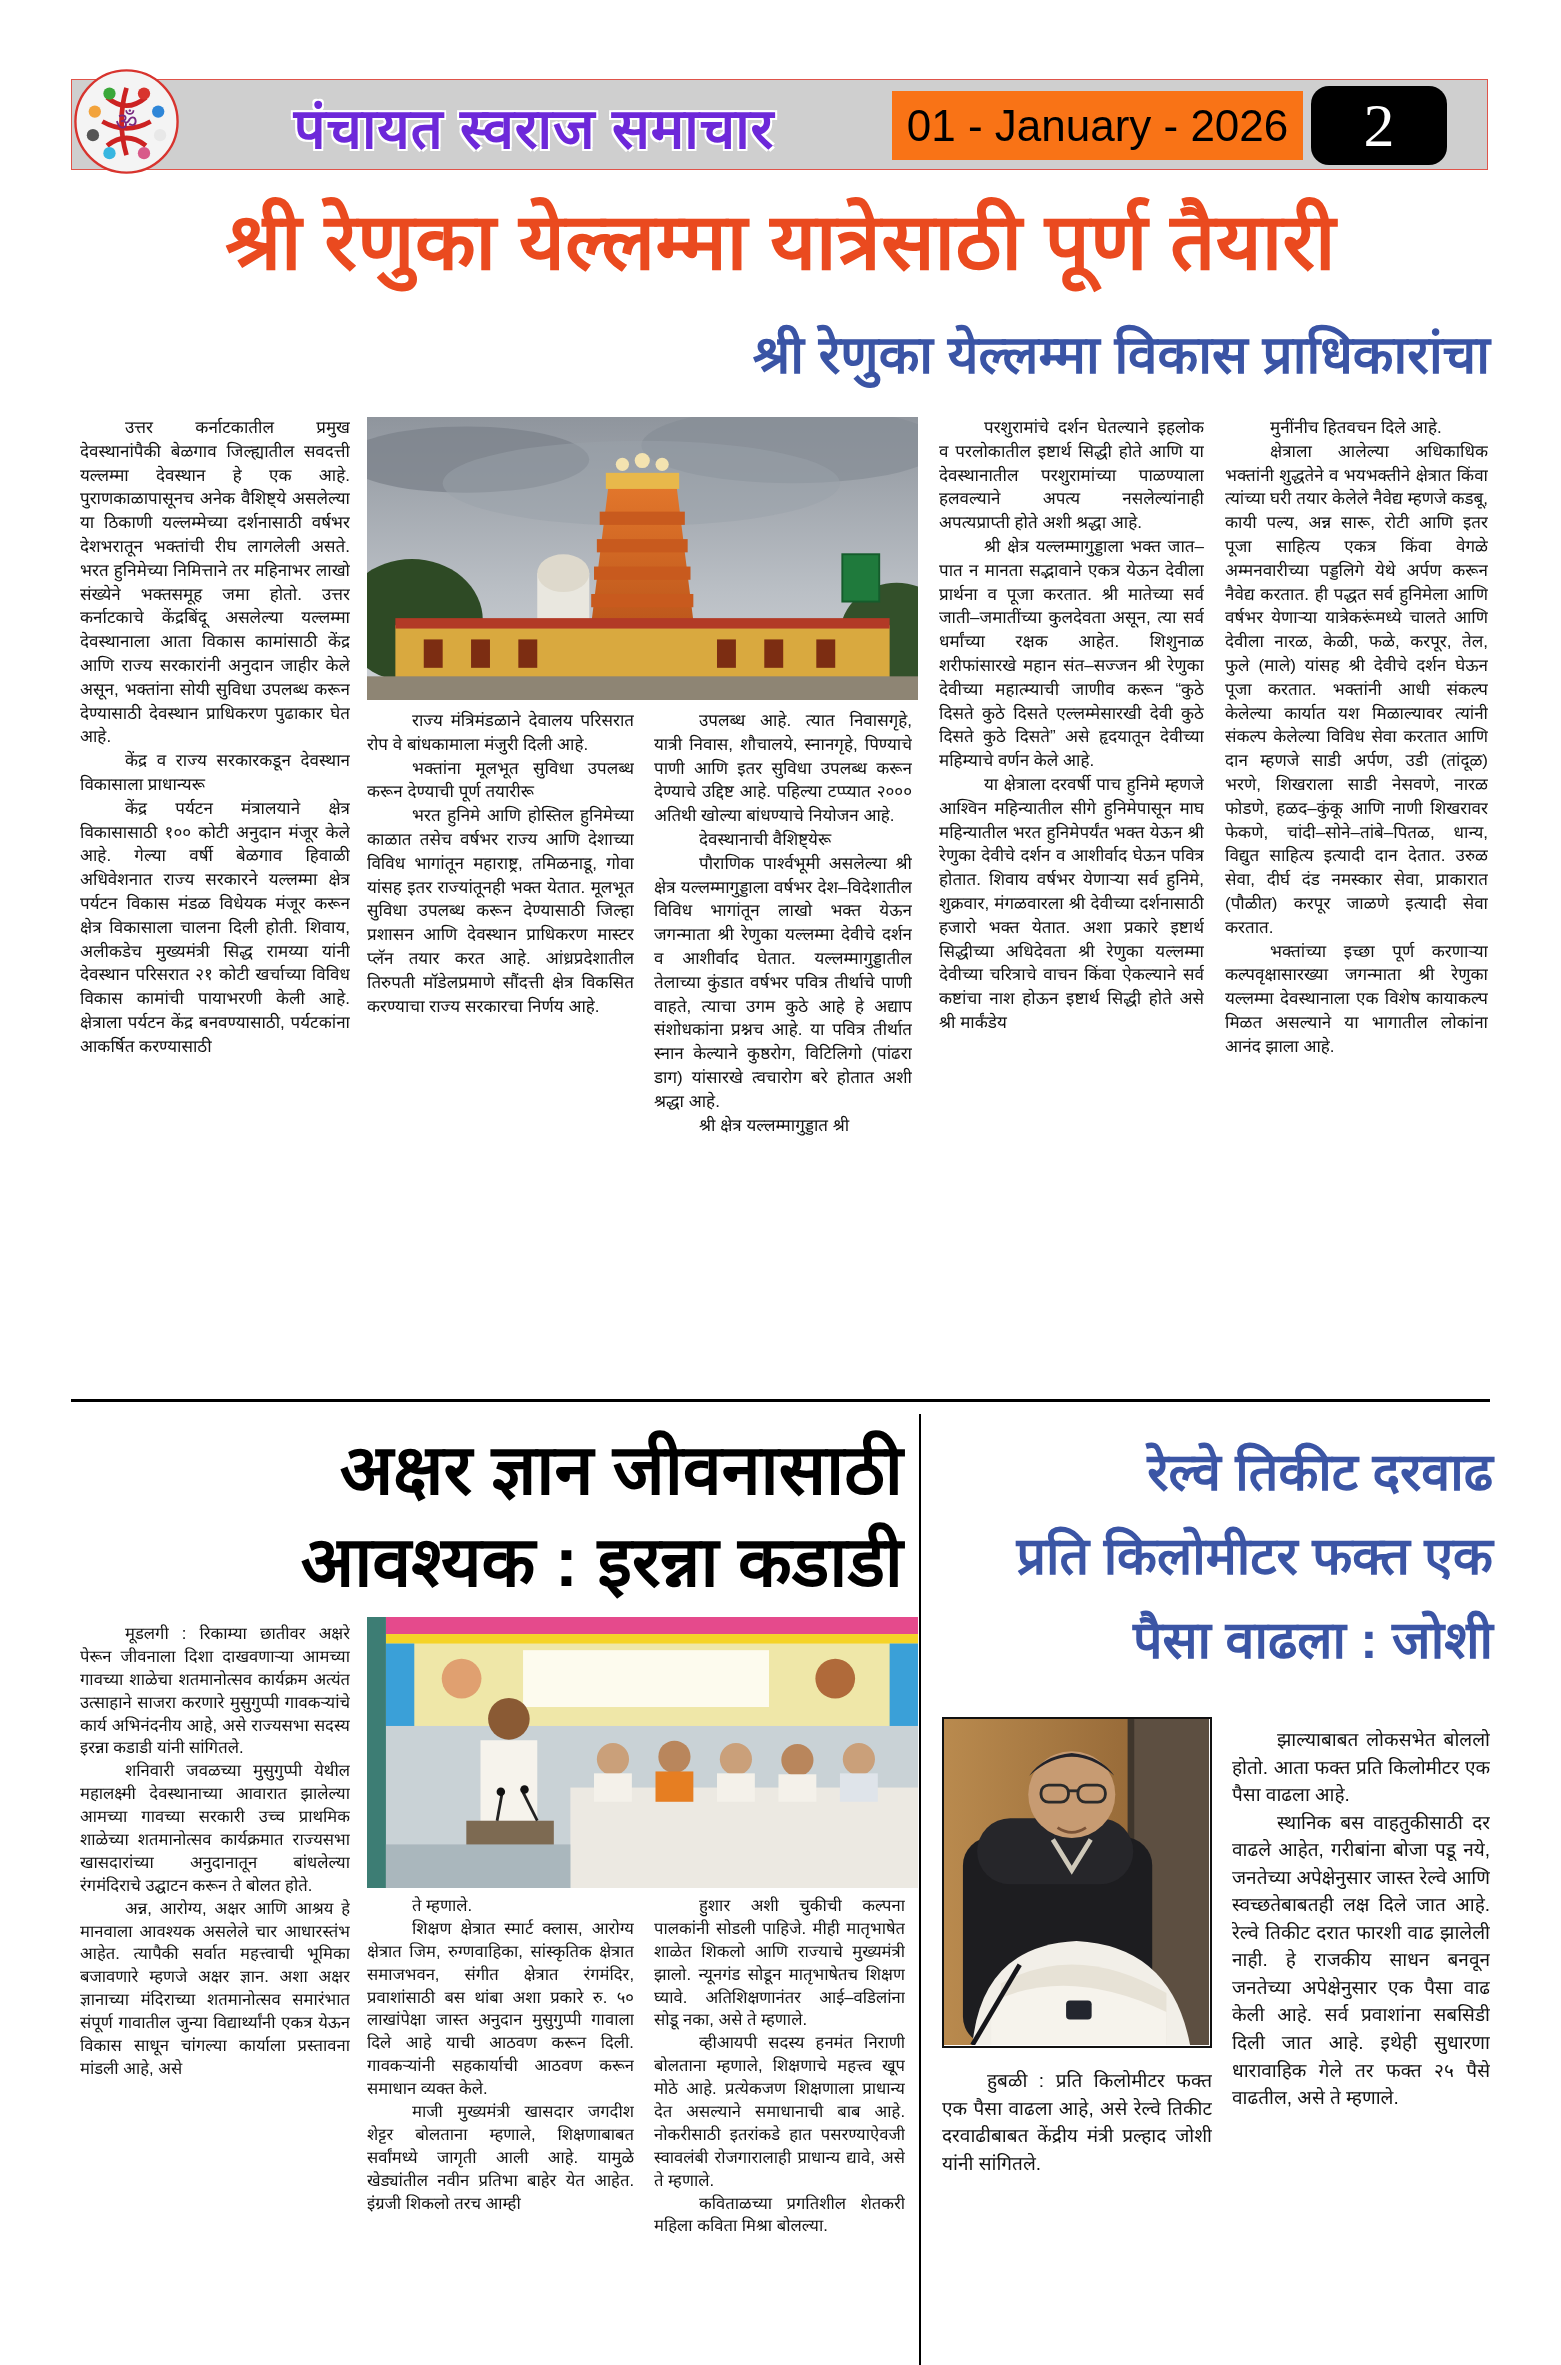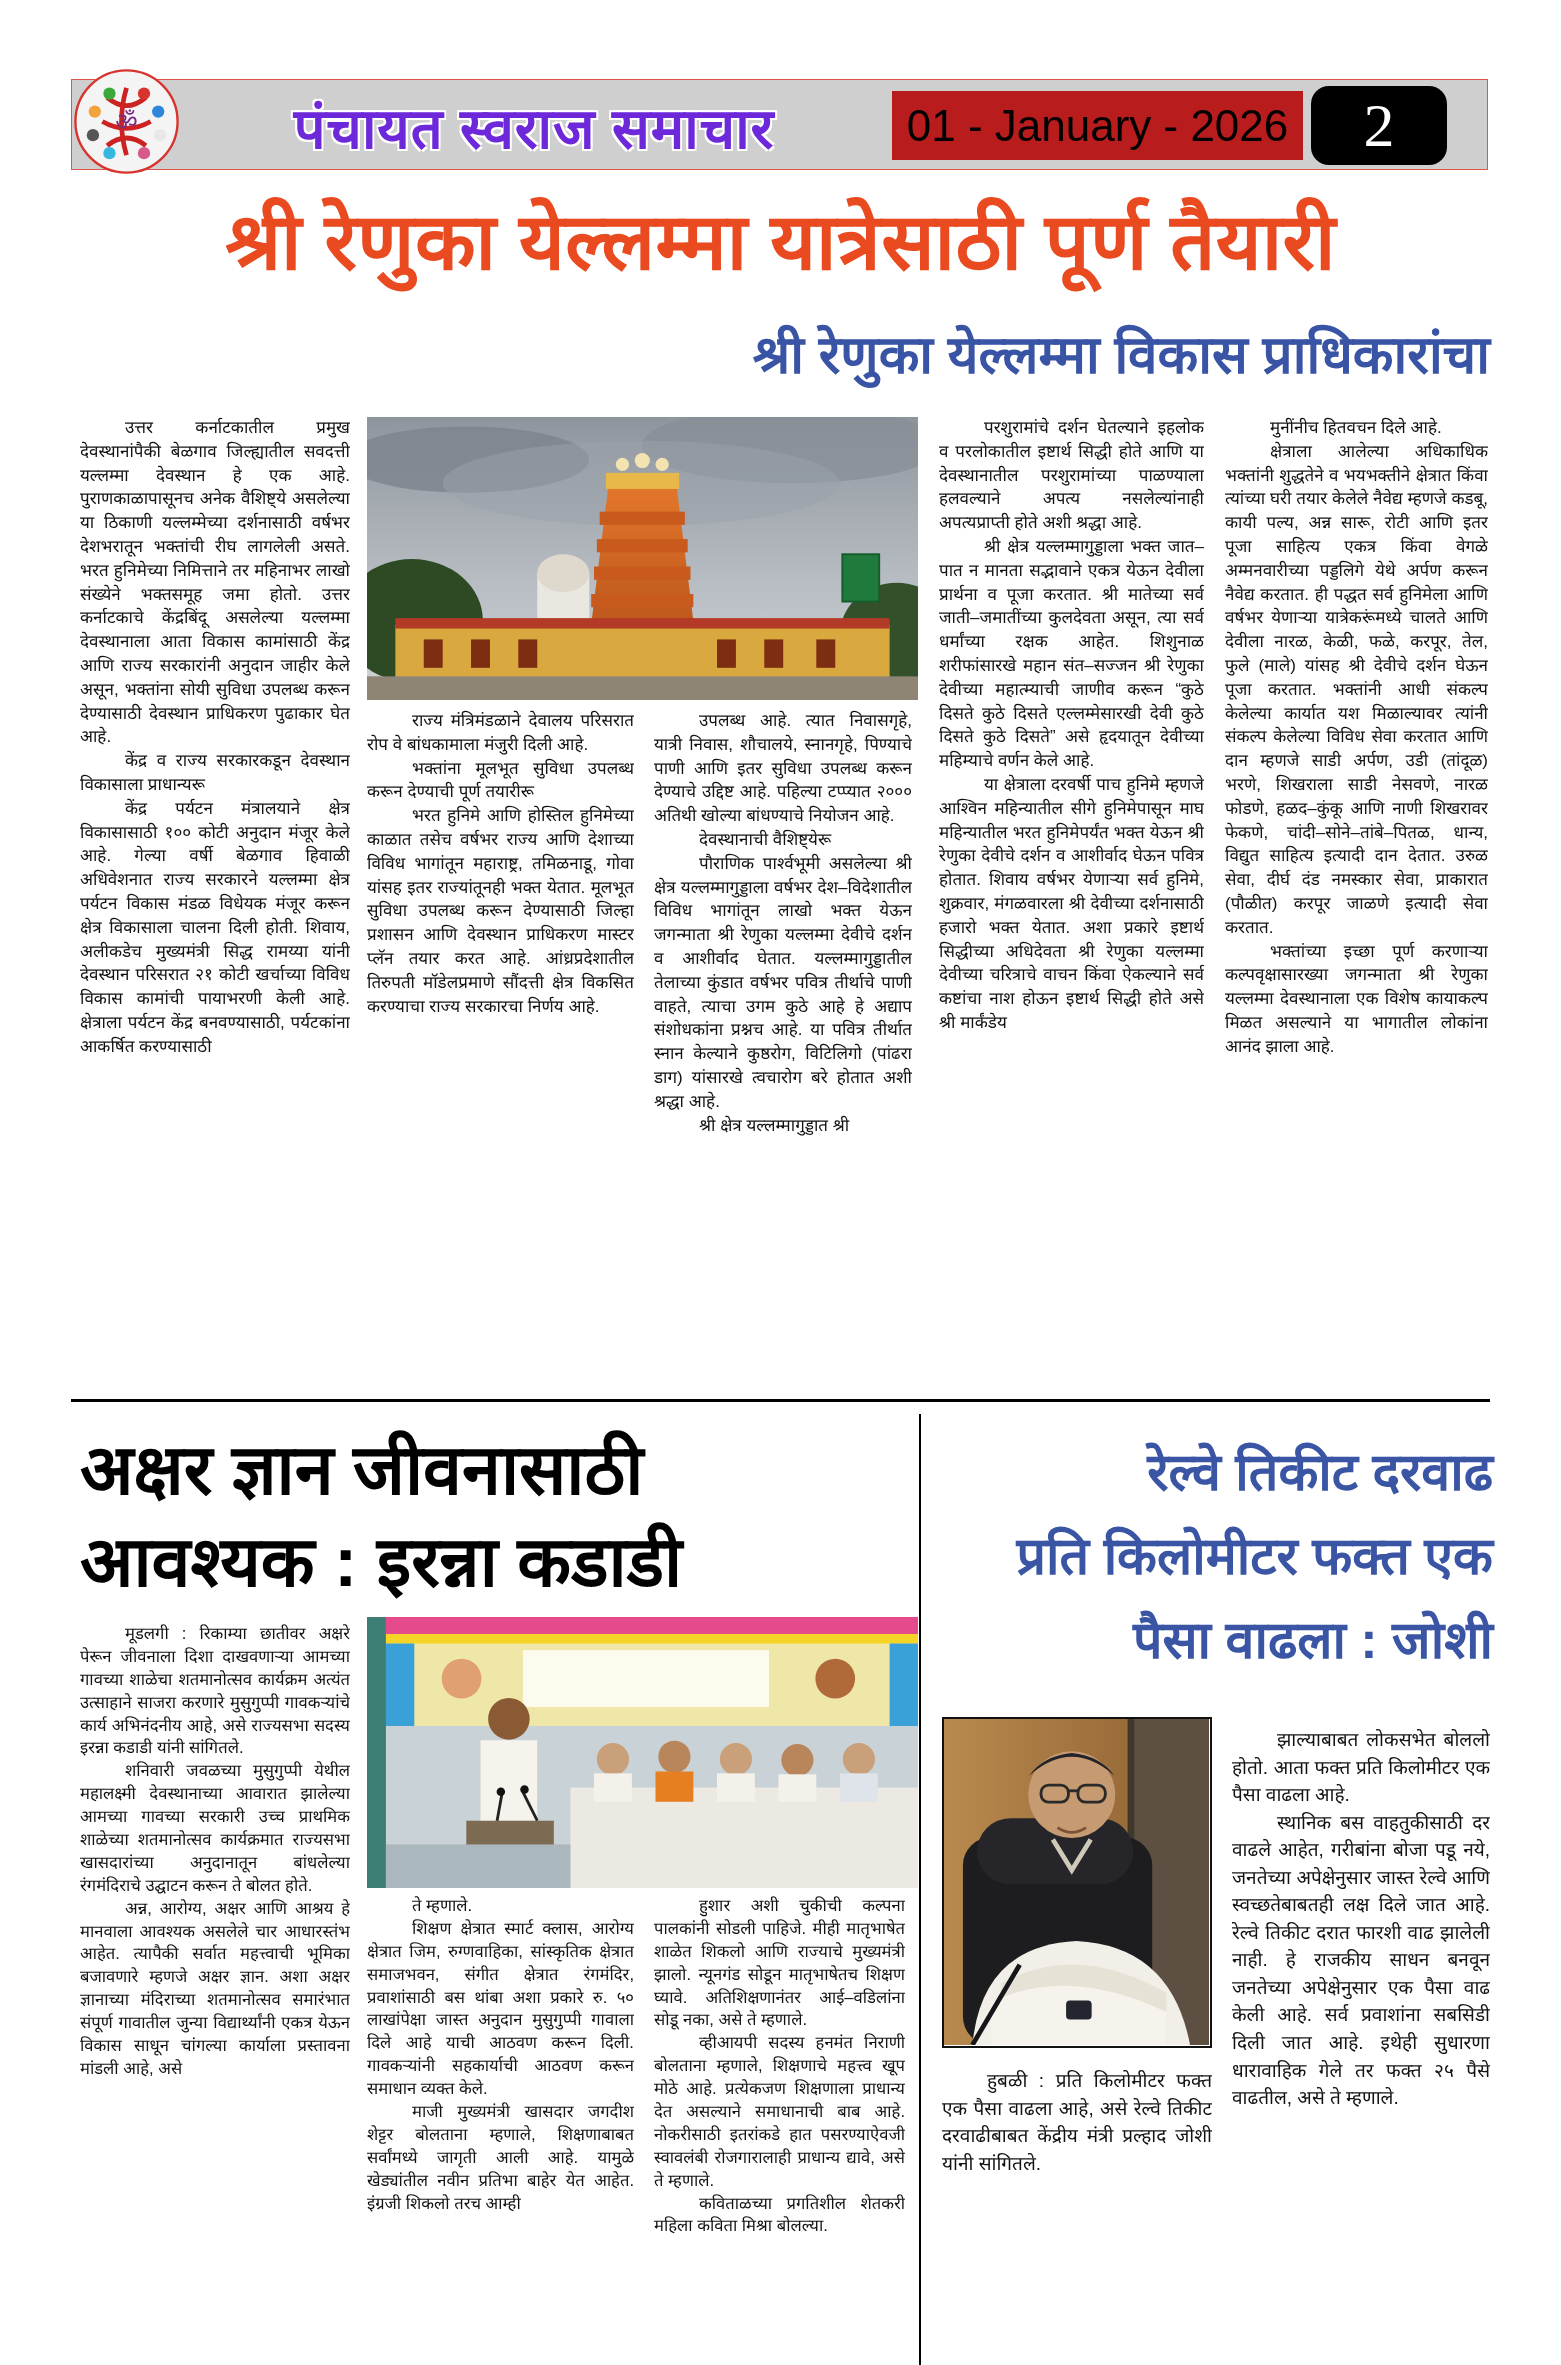--- a/index.html
+++ b/index.html
@@ -6,41 +6,41 @@
   .page{position:relative;width:1561px;height:2413px;background:#ffffff;
         font-family:"Liberation Sans","DejaVu Sans",sans-serif;color:#111;overflow:hidden;}
   .abs{position:absolute;}
   
   .masthead-bar{left:71px;top:79px;width:1417px;height:91px;background:#cfcfcf;
                 border:1.9px solid #e0544a;box-sizing:border-box;}
   .logo-wrap{left:74px;top:69px;width:105px;height:105px;}
   .np-title{left:203px;top:88px;width:662px;text-align:center;font-size:56px;font-weight:bold;
             color:#6d28d9;letter-spacing:0.9px;
             text-shadow:1.9px 1.9px 0 #fff,-1.9px -1.9px 0 #fff,1.9px -1.9px 0 #fff,-1.9px 1.9px 0 #fff;}
-  .date-box{left:892px;top:91px;width:411px;height:69px;background:#b91c1c;
+  .date-box{left:892px;top:91px;width:411px;height:69px;background:#f97316;
             display:flex;align-items:center;justify-content:center;font-size:44px;color:#000;}
   .page-num-box{left:1311px;top:86px;width:136px;height:79px;background:#000;border-radius:18px;
             display:flex;align-items:center;justify-content:center;color:#fff;font-size:62px;
             font-family:"Liberation Serif","DejaVu Serif",serif;}
   
   .headline-1{left:71px;top:185px;width:1419px;text-align:center;font-size:79px;font-weight:bold;
               color:#ea4a1f;letter-spacing:0.5px;white-space:nowrap;}
   .subheadline-1{left:71px;top:316px;width:1419px;text-align:right;font-size:53px;font-weight:bold;
               color:#3a54a5;}
   
   .body-col p{margin:0;text-align:justify;text-indent:45px;}
   .a1 p{font-size:17px;line-height:1.40;}
   .a2 p{font-size:16.6px;line-height:1.38;}
   .a3 p{font-size:19px;line-height:1.45;}
   .col-clip{overflow:hidden;}
   
   .hrule{left:71px;top:1399px;width:1419px;height:2.8px;background:#000;}
   .vrule{left:919px;top:1414px;width:2.4px;height:987px;background:#000;}
   
-  .headline-2{left:80px;top:1424px;width:823px;text-align:left;color:#000;font-weight:bold;
+  .headline-2{left:80px;top:1424px;width:823px;text-align:right;color:#000;font-weight:bold;
               font-size:70px;line-height:1.32;}
   .headline-3{left:939px;top:1430px;width:554px;text-align:right;color:#3b55a5;font-weight:bold;
               font-size:52px;line-height:1.62;}
   .photo-frame{box-sizing:border-box;}
   .photo-border{border:2.4px solid #111;}
   svg{display:block;}
 </style>
 </head>
 <body>
 

